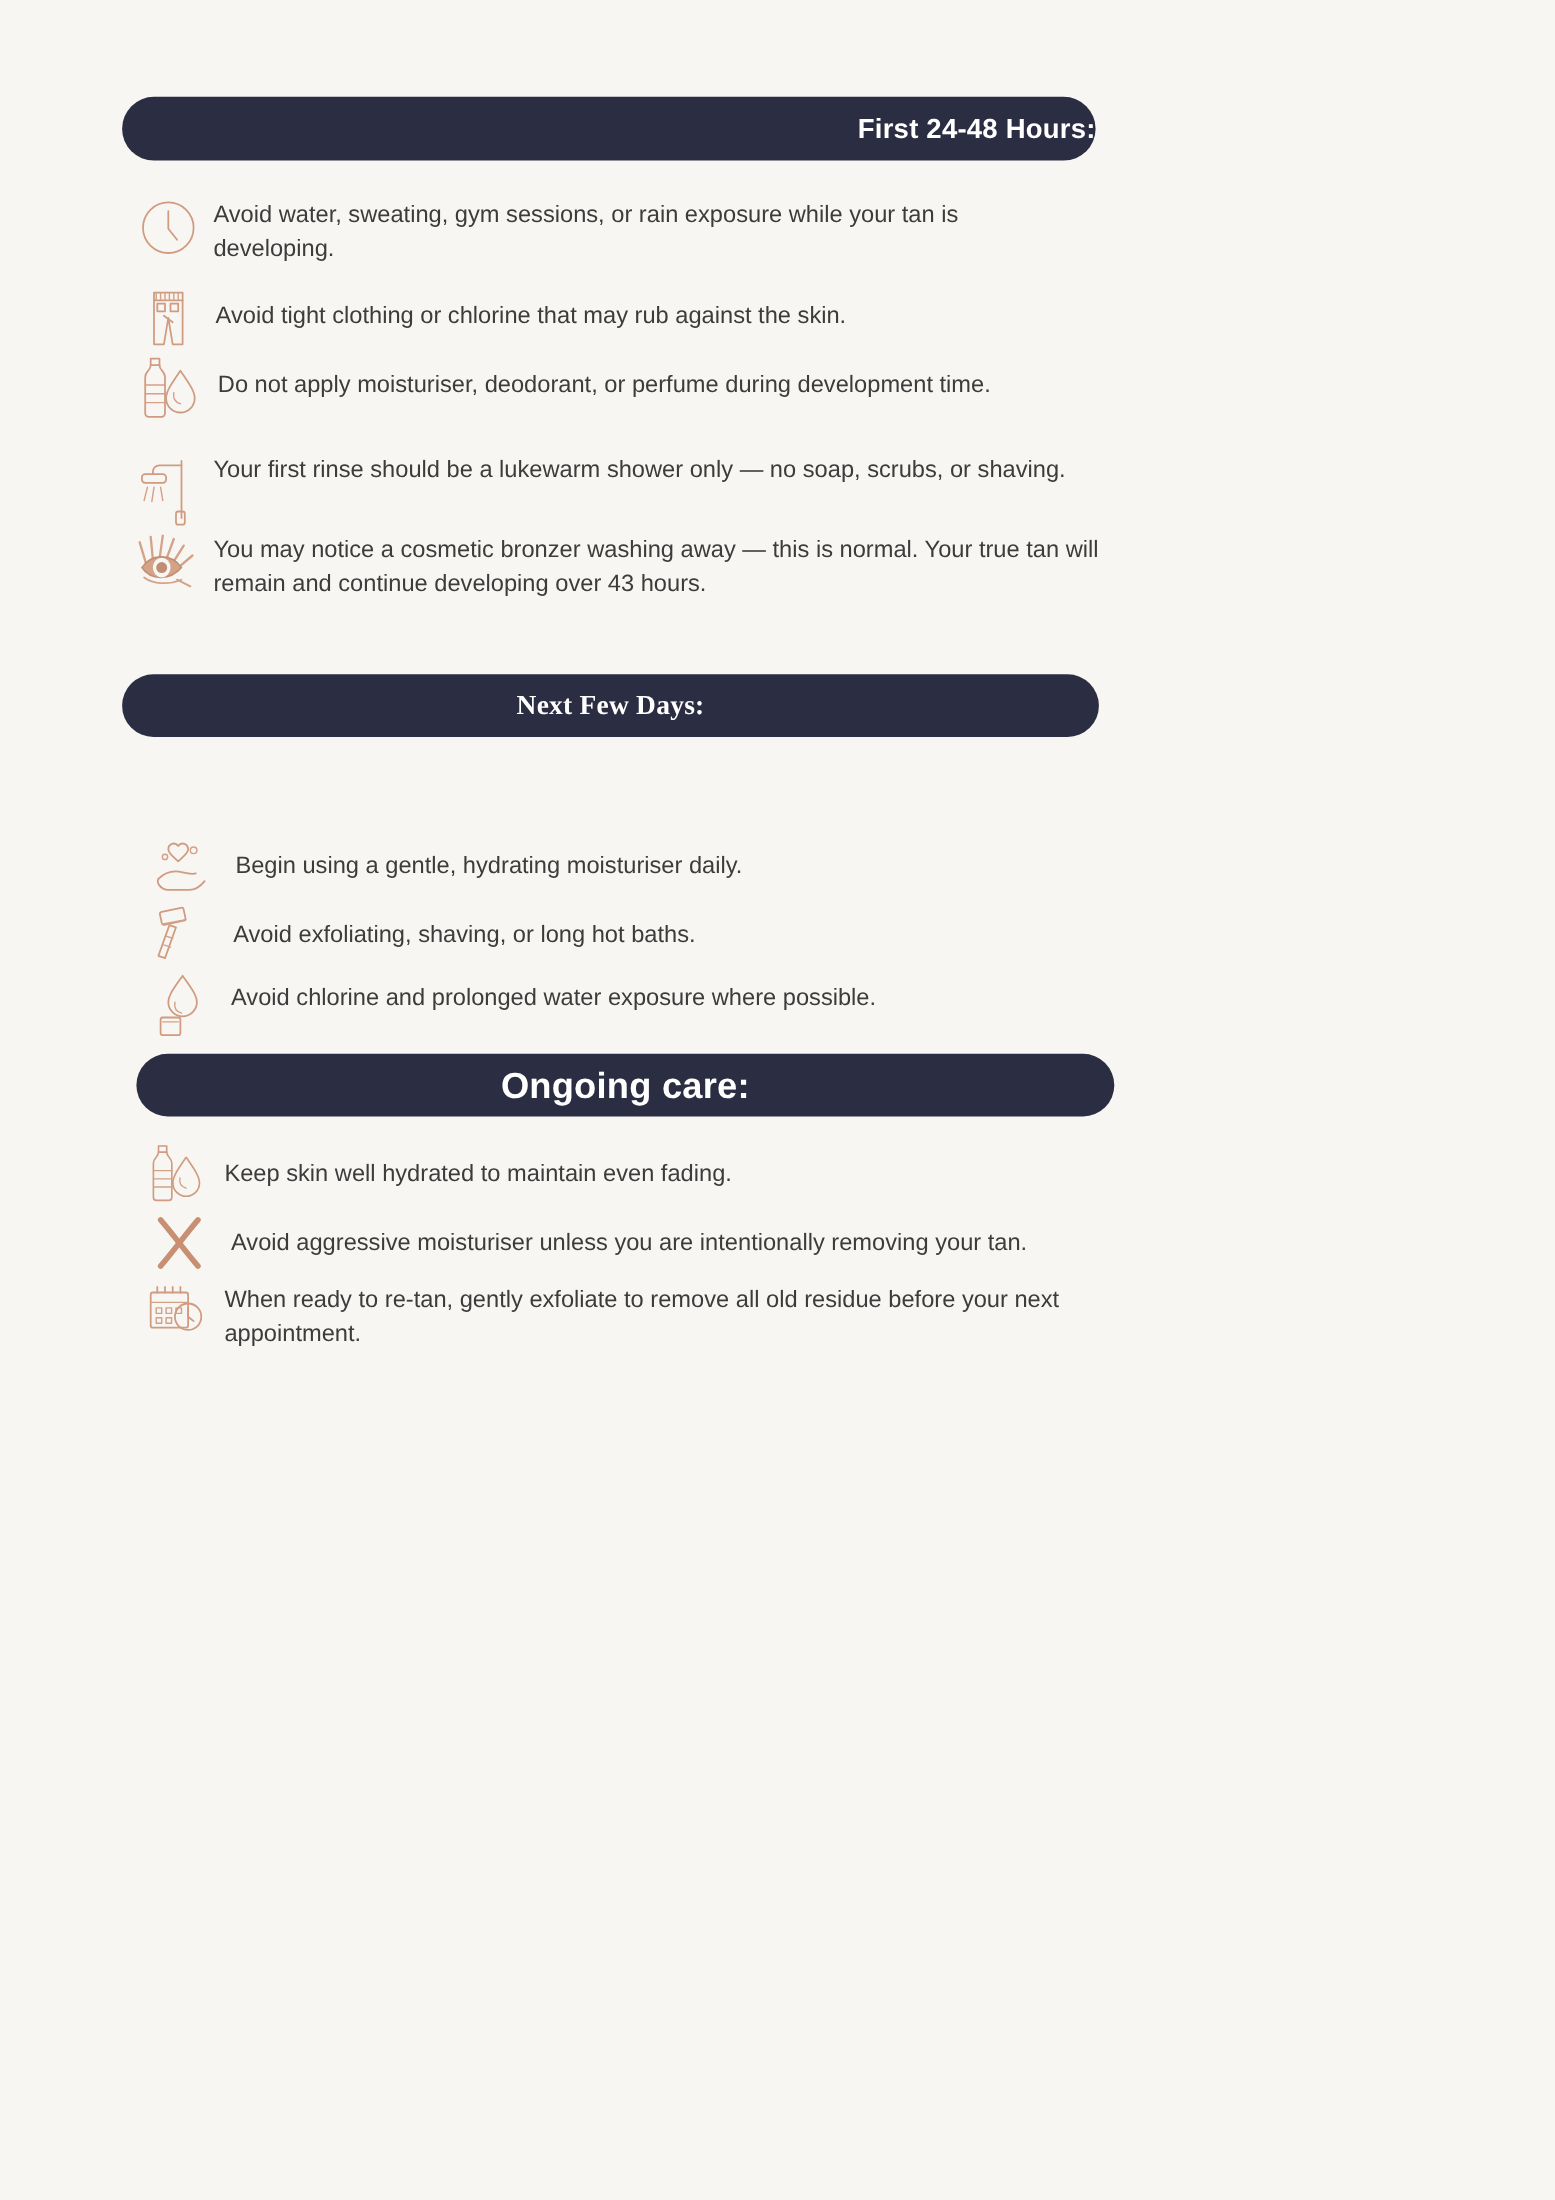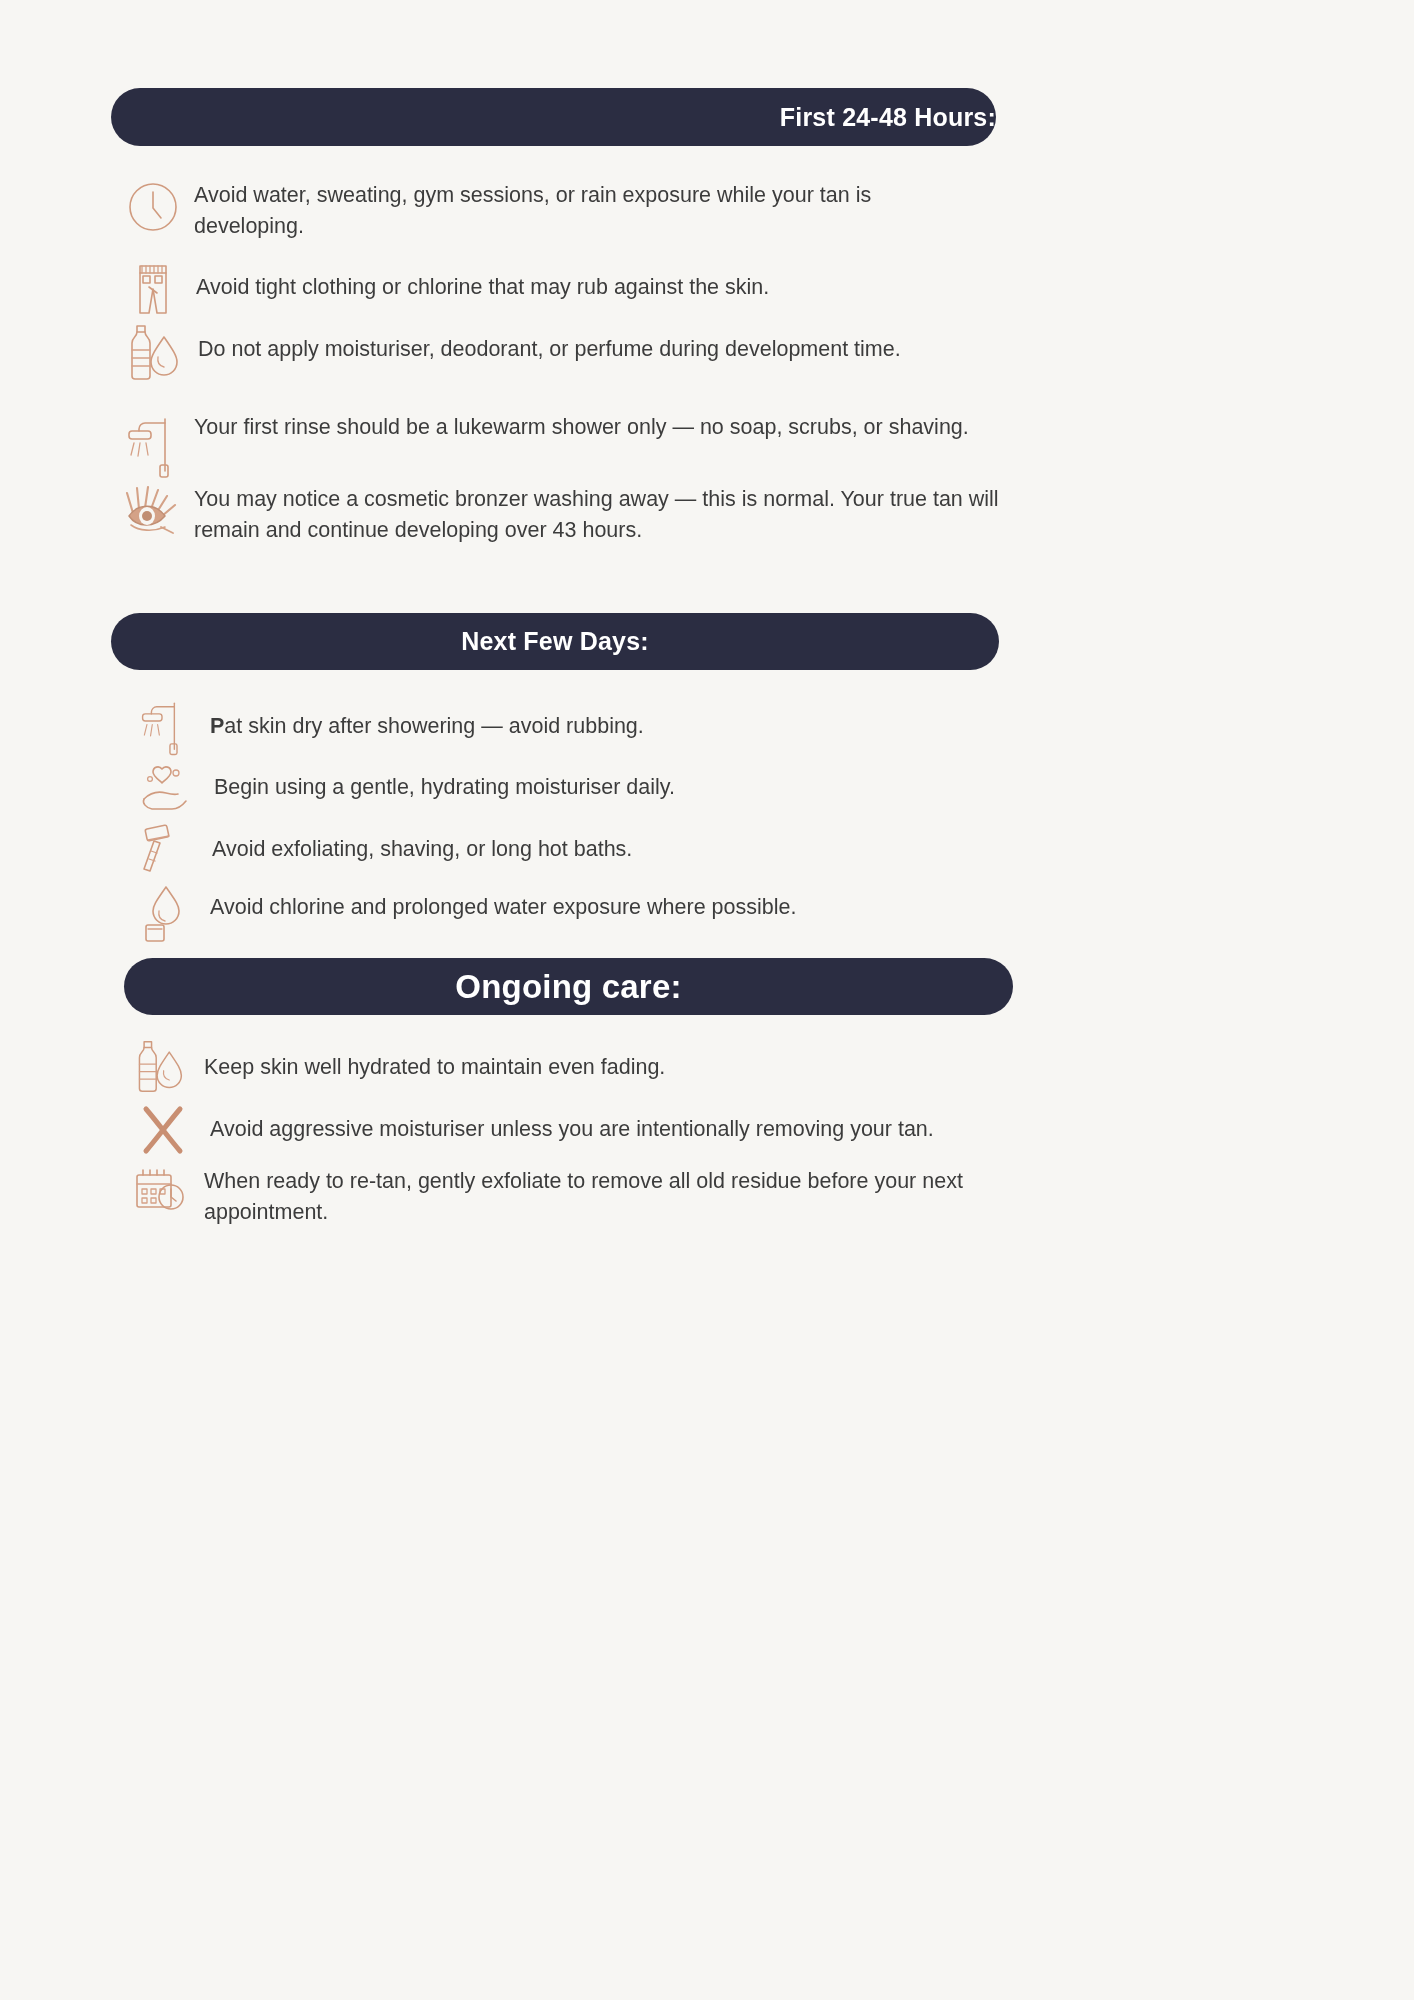--- a/index.html
+++ b/index.html
@@ -34,20 +34,21 @@
   }
 
   #pill-1 {
     left: 111px; top: 88px; width: 885px; height: 58px;
     font-size: 25px;
     justify-content: flex-end;
   }
   #pill-2 {
     left: 111px; top: 613px; width: 888px; height: 57px;
     font-size: 25px;
+    font-family: Liberation Serif, serif;
   }
   #pill-3 {
     left: 124px; top: 958px; width: 889px; height: 57px;
     font-size: 33px;
   }
 
   
   .item {
     position: absolute;
     display: flex;
@@ -155,32 +156,20 @@
         <path d="M40 44 l12 6" fill="none" stroke="#d4a287" stroke-width="1.8" stroke-linecap="round"></path>
       </svg>
     </span>
     <span class="txt" style="width:825px;padding-top:2px;">You may notice a cosmetic bronzer washing away — this is normal. Your true tan will remain and continue developing over 43 hours.</span>
   </div>
 
   <div class="pill" id="pill-2">
     <span>Next Few Days:</span>
   </div>
 
-  <div class="item" style="left:136px; top:697px; width:880px;">
-    <span class="icon" style="width:52px;height:62px;margin-right:22px;">
-      <svg class="ic" width="48" height="60" viewBox="0 0 52 68">
-        <path class="st" d="M40 10 h-20 a6 6 0 0 0 -6 6 v2"></path>
-        <path class="st" d="M40 6 v52"></path>
-        <rect class="st" x="4" y="18" width="22" height="8" rx="3"></rect>
-        <path class="st-thin" d="M9 30 l-3 12 M15 30 l-2 13 M21 30 l2 12"></path>
-        <rect class="st" x="35" y="52" width="8" height="12" rx="2"></rect>
-      </svg>
-    </span>
-    <span class="txt" style="width:790px;padding-top:14px;"><b>P</b><span>at skin dry after showering — avoid rubbing.</span></span>
-  </div>
 
   <div class="item" style="left:136px; top:758px; width:880px;">
     <span class="icon" style="width:60px;height:58px;margin-right:18px;">
       <svg class="ic" width="56" height="56" viewBox="0 0 56 56">
         <path class="st" d="M24 10 c-3 -4 -9 -2 -9 3 c0 4 6 8 9 11 c3 -3 9 -7 9 -11 c0 -5 -6 -7 -9 -3 z"></path>
         <circle class="st-thin" cx="38" cy="14" r="3"></circle>
         <circle class="st-thin" cx="12" cy="20" r="2.4"></circle>
         <path class="st" d="M6 40 c6 -6 14 -8 22 -6 c4 1 8 2 12 1"></path>
         <path class="st" d="M6 40 c-2 4 2 9 8 10 h20 c6 0 10 -3 14 -8"></path>
       </svg>

